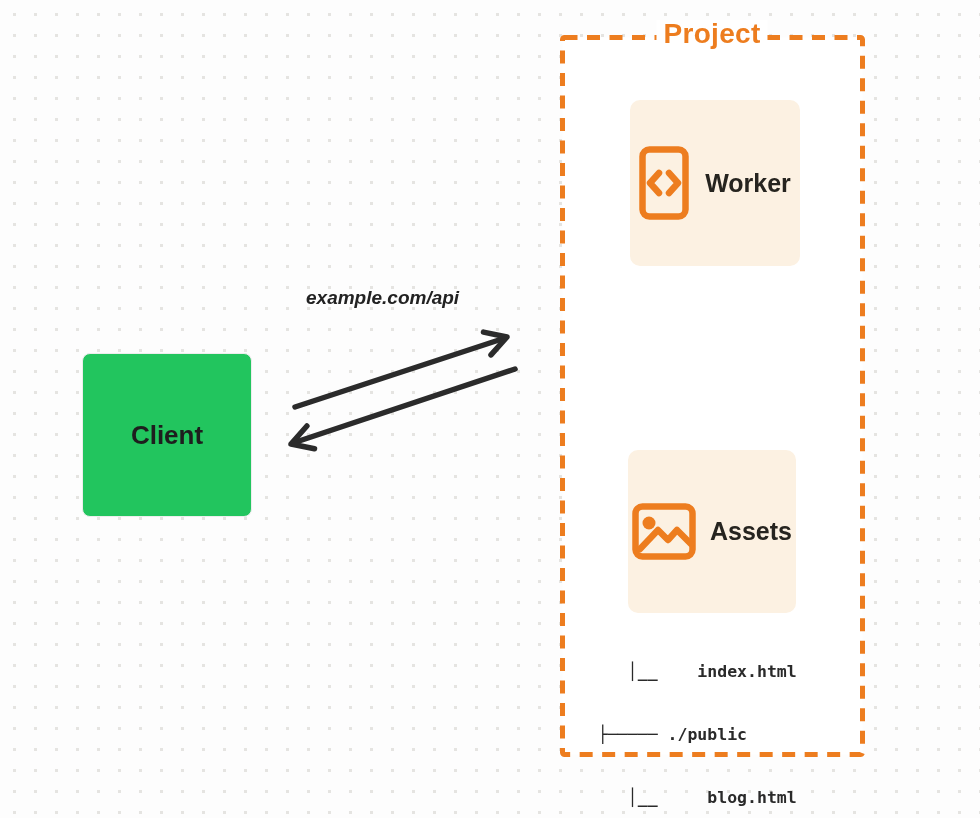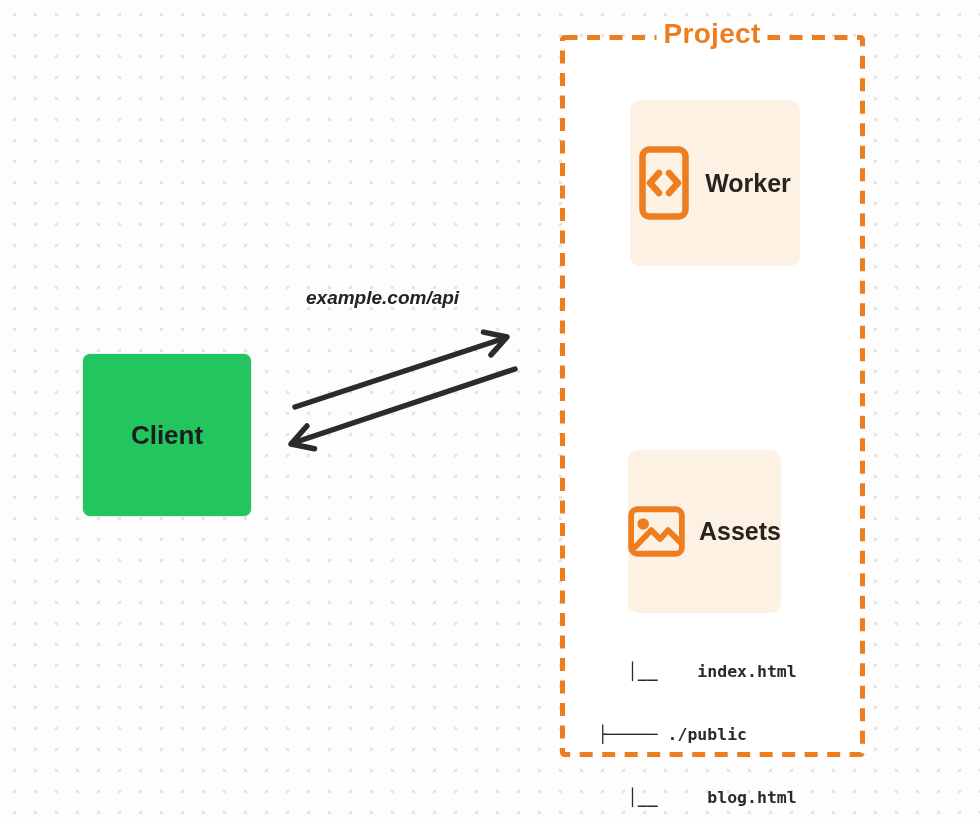--- a/index.html
+++ b/index.html
@@ -68,21 +68,21 @@
   
   .card {
     position: absolute;
     background: #fcf1e2;
     border-radius: 10px;
     display: flex; 
     align-items: center; justify-content: center;
     z-index: 2;
   }
   .card-worker { left: 630px; top: 100px; width: 170px; height: 166px; gap: 16px; }
-  .card-assets { left: 628px; top: 450px; width: 153px; height: 163px; gap: 14px; }
+  .card-assets { left: 628px; top: 450px; width: 168px; height: 163px; gap: 14px; }
   .card .label { font-size: 25px; font-weight: 700; color: #26241f; }
 
   
   .file-tree {
     position: absolute;
     left: 598px; top: 619px;
     font-family: "DejaVu Sans Mono", monospace;
     font-size: 16.5px;
     font-weight: 700;
     line-height: 21px;

